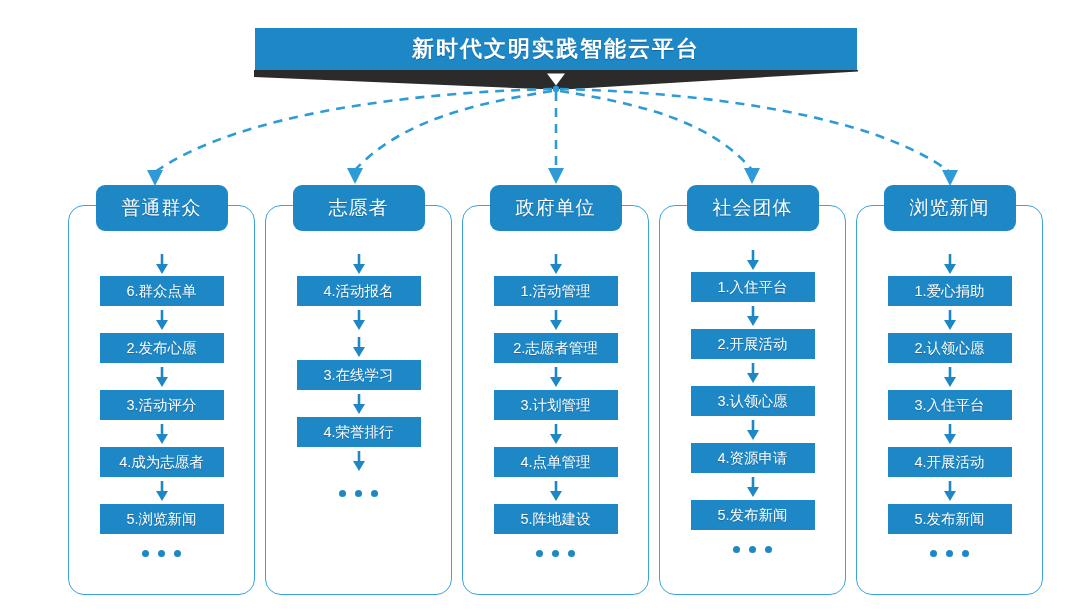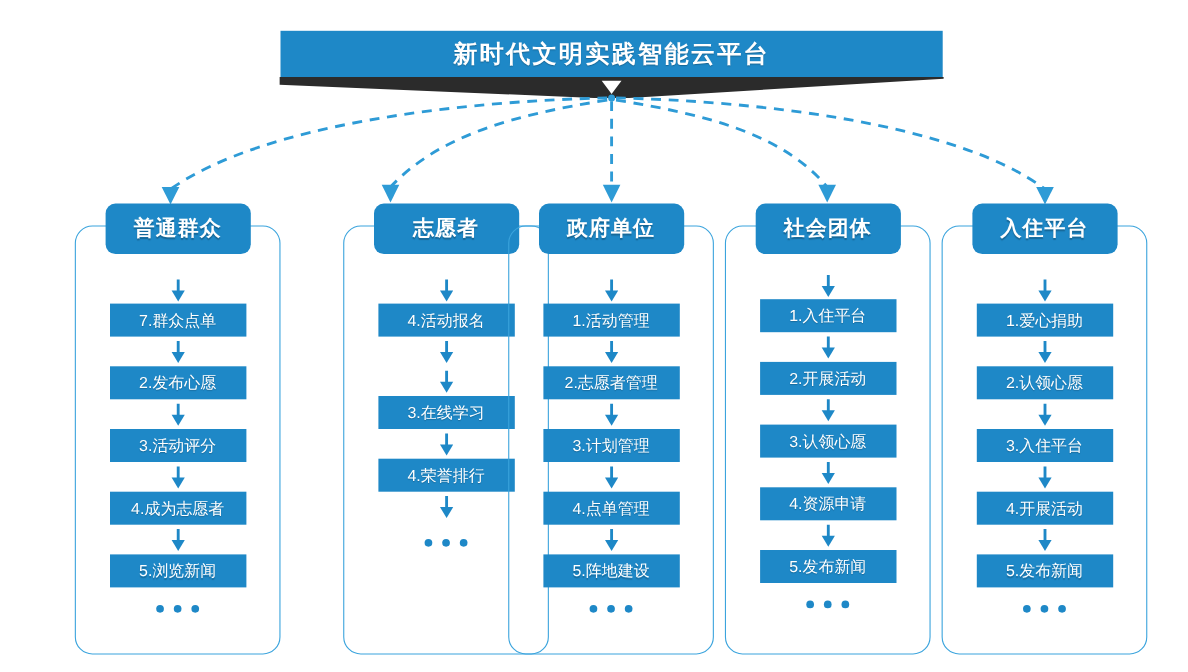--- a/index.html
+++ b/index.html
@@ -83,21 +83,21 @@
     position: absolute;
     top: -21px;
     left: 50%;
     transform: translateX(-50%);
     width: 132px;
     height: 46px;
     background: #1e88c7;
     border-radius: 9px;
     color: #ffffff;
     font-size: 19px;
-    font-weight: bold;
+    font-weight: normal;
     letter-spacing: 1px;
     display: flex;
     align-items: center;
     justify-content: center;
     text-shadow: 0 1px 1px rgba(0,0,0,0.25);
     box-sizing: border-box;
   }
 
   .items {
     position: absolute;
@@ -189,21 +189,21 @@
   <div id="columns-root">
       <div class="column" style="left: 68px;">
         <div class="col-header">普通群众</div>
         <div class="items" style="top: 46px;">
           <div class="arrow-down" style="height: 24px;">
             <svg width="16" height="22" viewBox="0 0 16 22" aria-hidden="true">
               <line x1="8" y1="1" x2="8" y2="12" stroke="#1e88c7" stroke-width="2.6"></line>
               <polygon points="2,11 14,11 8,21" fill="#1e88c7"></polygon>
             </svg>
           </div>
-          <div class="item-box">7.群众点单</div>
+          <div class="item-box">6.群众点单</div>
           <div class="arrow-down">
             <svg width="16" height="22" viewBox="0 0 16 22" aria-hidden="true">
               <line x1="8" y1="1" x2="8" y2="12" stroke="#1e88c7" stroke-width="2.6"></line>
               <polygon points="2,11 14,11 8,21" fill="#1e88c7"></polygon>
             </svg>
           </div>
           <div class="item-box">2.发布心愿</div>
           <div class="arrow-down">
             <svg width="16" height="22" viewBox="0 0 16 22" aria-hidden="true">
               <line x1="8" y1="1" x2="8" y2="12" stroke="#1e88c7" stroke-width="2.6"></line>
@@ -225,21 +225,21 @@
             </svg>
           </div>
           <div class="item-box">5.浏览新闻</div>
           <div class="ellipsis">
             <span></span>
             <span></span>
             <span></span>
           </div>
         </div>
       </div>
-      <div class="column" style="left: 265px; margin-left: 47px;">
+      <div class="column" style="left: 265px;">
         <div class="col-header">志愿者</div>
         <div class="items" style="top: 46px;">
           <div class="arrow-down" style="height: 24px;">
             <svg width="16" height="22" viewBox="0 0 16 22" aria-hidden="true">
               <line x1="8" y1="1" x2="8" y2="12" stroke="#1e88c7" stroke-width="2.6"></line>
               <polygon points="2,11 14,11 8,21" fill="#1e88c7"></polygon>
             </svg>
           </div>
           <div class="item-box">4.活动报名</div>
           <div class="arrow-down">
@@ -359,21 +359,21 @@
           </div>
           <div class="item-box">5.发布新闻</div>
           <div class="ellipsis">
             <span></span>
             <span></span>
             <span></span>
           </div>
         </div>
       </div>
       <div class="column" style="left: 856px;">
-        <div class="col-header">入住平台</div>
+        <div class="col-header">浏览新闻</div>
         <div class="items" style="top: 46px;">
           <div class="arrow-down" style="height: 24px;">
             <svg width="16" height="22" viewBox="0 0 16 22" aria-hidden="true">
               <line x1="8" y1="1" x2="8" y2="12" stroke="#1e88c7" stroke-width="2.6"></line>
               <polygon points="2,11 14,11 8,21" fill="#1e88c7"></polygon>
             </svg>
           </div>
           <div class="item-box">1.爱心捐助</div>
           <div class="arrow-down">
             <svg width="16" height="22" viewBox="0 0 16 22" aria-hidden="true">

